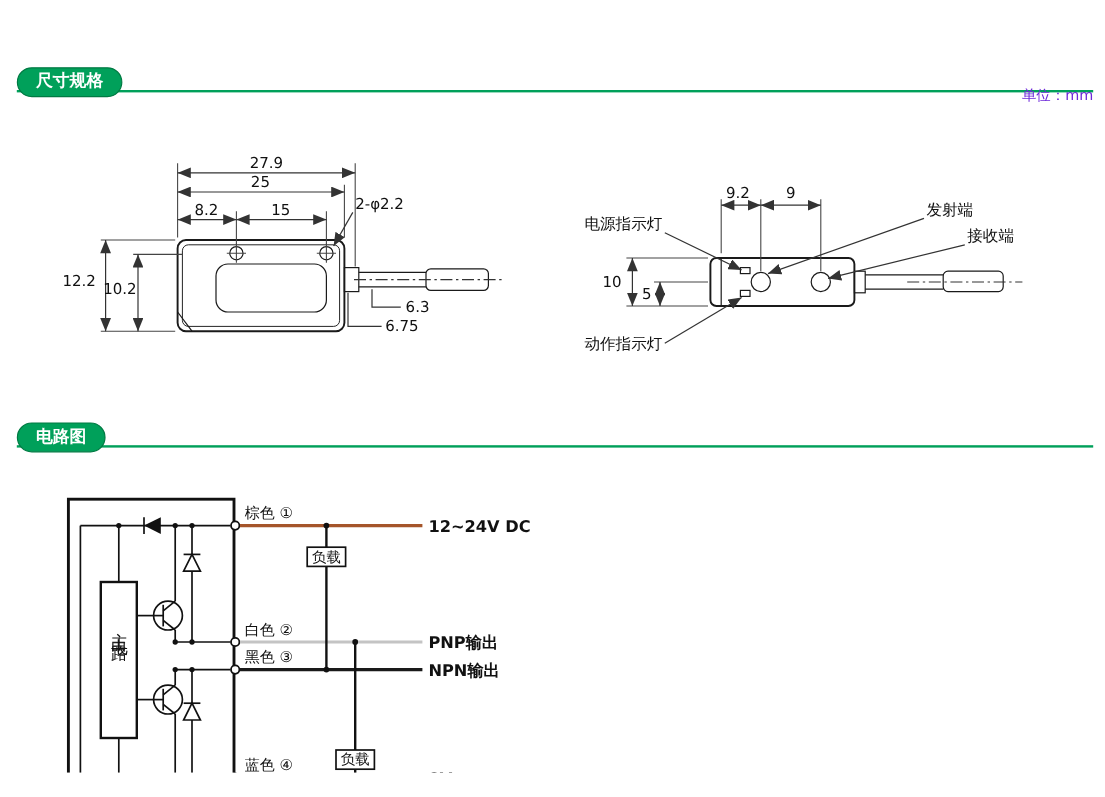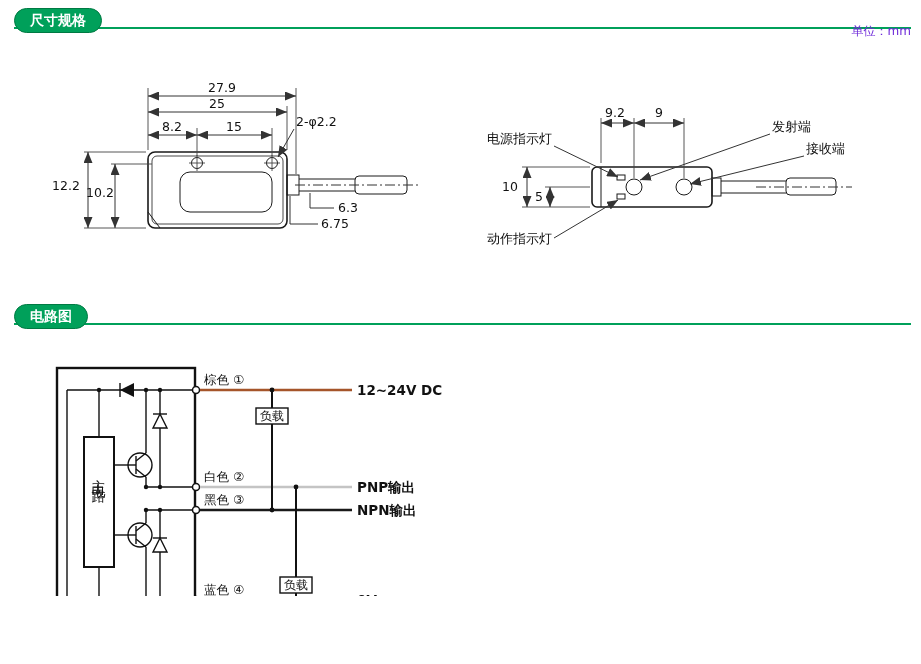--- a/index.html
+++ b/index.html
@@ -1,18 +1,18 @@
 <!DOCTYPE html>
 <html><head>
 <meta charset="utf-8">
 <style>
   html,body{margin:0;padding:0;background:#ffffff;}
   .page{
     position:relative;width:921px;height:596px;background:#fff;
-    font-family:"DejaVu Sans","Liberation Sans",sans-serif;overflow:hidden;
+    font-family:"DejaVu Sans","Liberation Sans",sans-serif;overflow:hidden;margin-top:48px;
   }
   .section-line{position:absolute;left:14px;right:10px;height:2px;background:#00A05A;}
   .badge{
     position:absolute;left:14px;background:#00A05A;border:1.5px solid #007A43;
     border-radius:13px;color:#fff;font-size:14px;font-weight:bold;
     padding:3px 15px;line-height:17px;z-index:3;white-space:nowrap;
   }
   .unit{position:absolute;right:10px;top:23px;font-size:12px;color:#6d28d9;z-index:3;}
   .vtext{
     position:absolute;left:86px;top:468px;width:26px;z-index:2;

